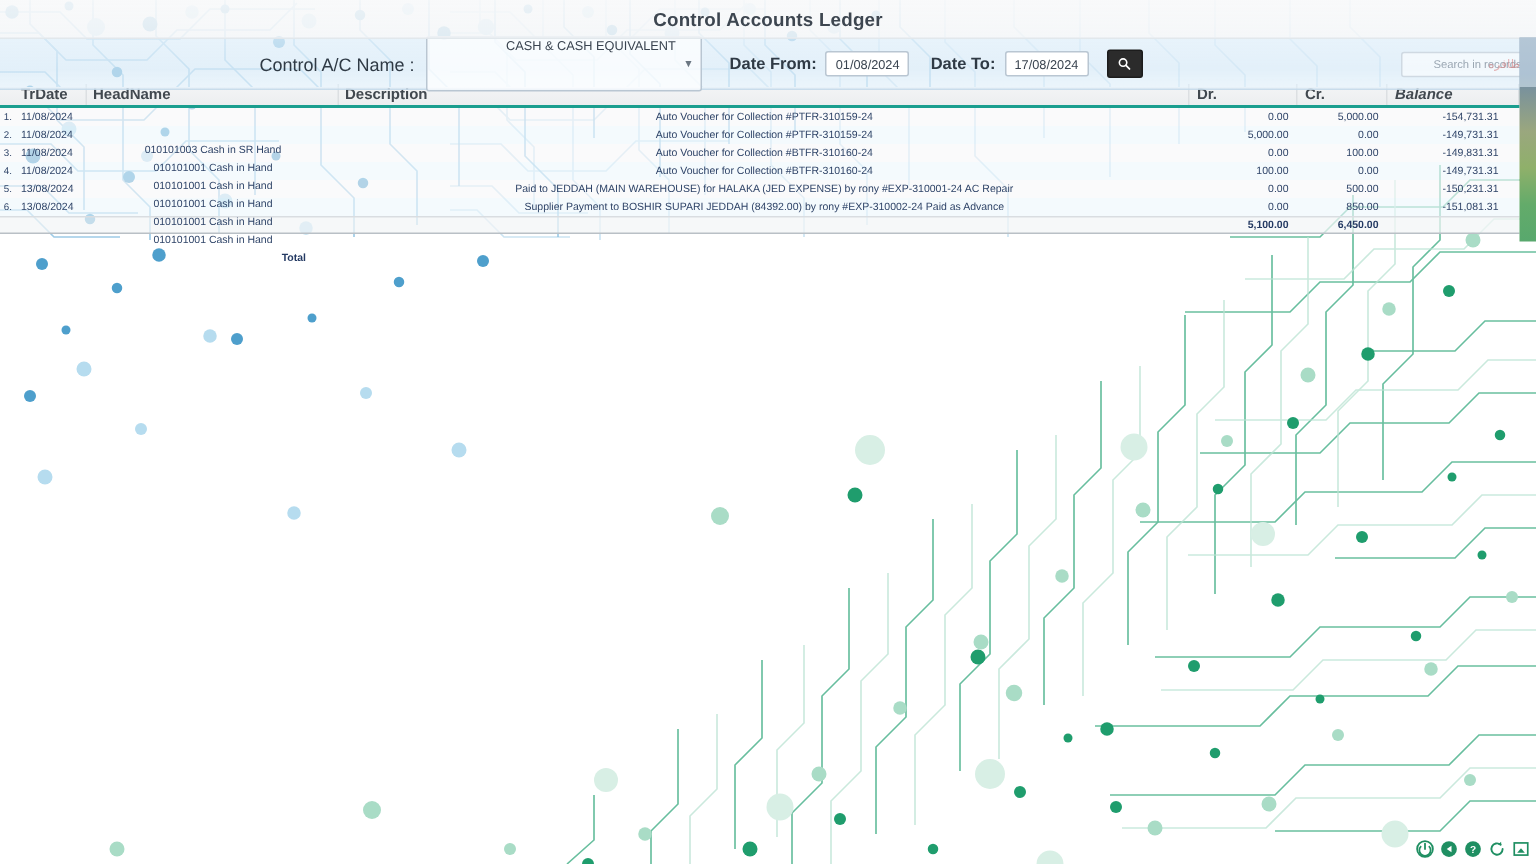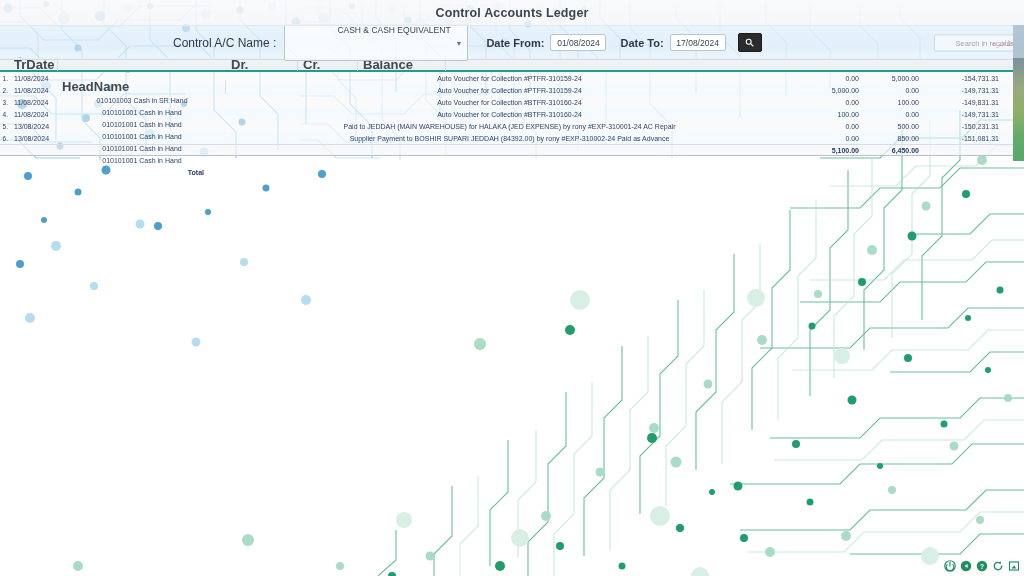--- a/index.html
+++ b/index.html
@@ -91,39 +91,39 @@
   
   .grid{
     position:absolute;top:58px;left:0;width:1013px;
     z-index:4;
     background:transparent;
   }
   .grid-head{
     height:14px;width:1013px;
     background:linear-gradient(180deg,#f3f4f5 0%,#eceef0 100%);
     border-bottom:2px solid #1a9e8f;
-    display:flex;align-items:center;
-    font-size:13px;font-weight:bold;color:#41484f;
+    display:flex;align-items:flex-end;
+    font-size:10px;font-weight:bold;color:#41484f;
     box-sizing:border-box;
   }
   .grid-head .hc{
     height:14px;display:flex;align-items:center;
     border-right:1px solid #dcdfe2;box-sizing:border-box;
     padding-left:4px;overflow:hidden;white-space:nowrap;
   }
   .c-idx{width:10px;border-right:none !important;}
   .c-date{width:48px;}
   .c-head{width:168px;margin-top:45px;}
   .c-desc{width:567px;}
   .c-dr{width:72px;justify-content:flex-end;padding-right:0px;}
   .c-cr{width:60px;justify-content:flex-end;padding-right:16px;}
   .c-bal{width:88px;}
 
   .hc.c-dr,.hc.c-cr{justify-content:flex-start;padding-left:5px;}
-  .hc.c-bal{justify-content:flex-start;padding-left:5px;}
+  .hc.c-bal{justify-content:flex-start;padding-left:5px;font-style:italic;}
 
   .grid-row{
     height:12px;width:1013px;display:flex;align-items:center;
     font-size:7px;color:#2f4468;box-sizing:border-box;
   }
   .grid-row.alt{background:rgba(237,247,252,.62);}
   .grid-row.plain{background:rgba(246,247,248,.60);}
   .grid-row .cell{
     height:12px;display:flex;align-items:center;
     box-sizing:border-box;overflow:hidden;white-space:nowrap;
@@ -412,20 +412,21 @@
 
   <div class="edge-strip"></div>
   <div class="edge-strip-top"></div>
 
   <div class="grid">
 
     <div class="grid-head">
       <div class="hc c-idx"></div>
       <div class="hc c-date">TrDate</div>
       <div class="hc c-head">HeadName</div>
+      <div class="hc c-desc">Description</div>
       <div class="hc c-dr">Dr.</div>
       <div class="hc c-cr">Cr.</div>
       <div class="hc c-bal">Balance</div>
     </div>
 
     <div class="grid-row plain">
       <div class="cell c-idx">1.</div>
       <div class="cell c-date">11/08/2024</div>
       <div class="cell c-head">010101003 Cash in SR Hand</div>
       <div class="cell c-desc">Auto Voucher for Collection #PTFR-310159-24</div>

